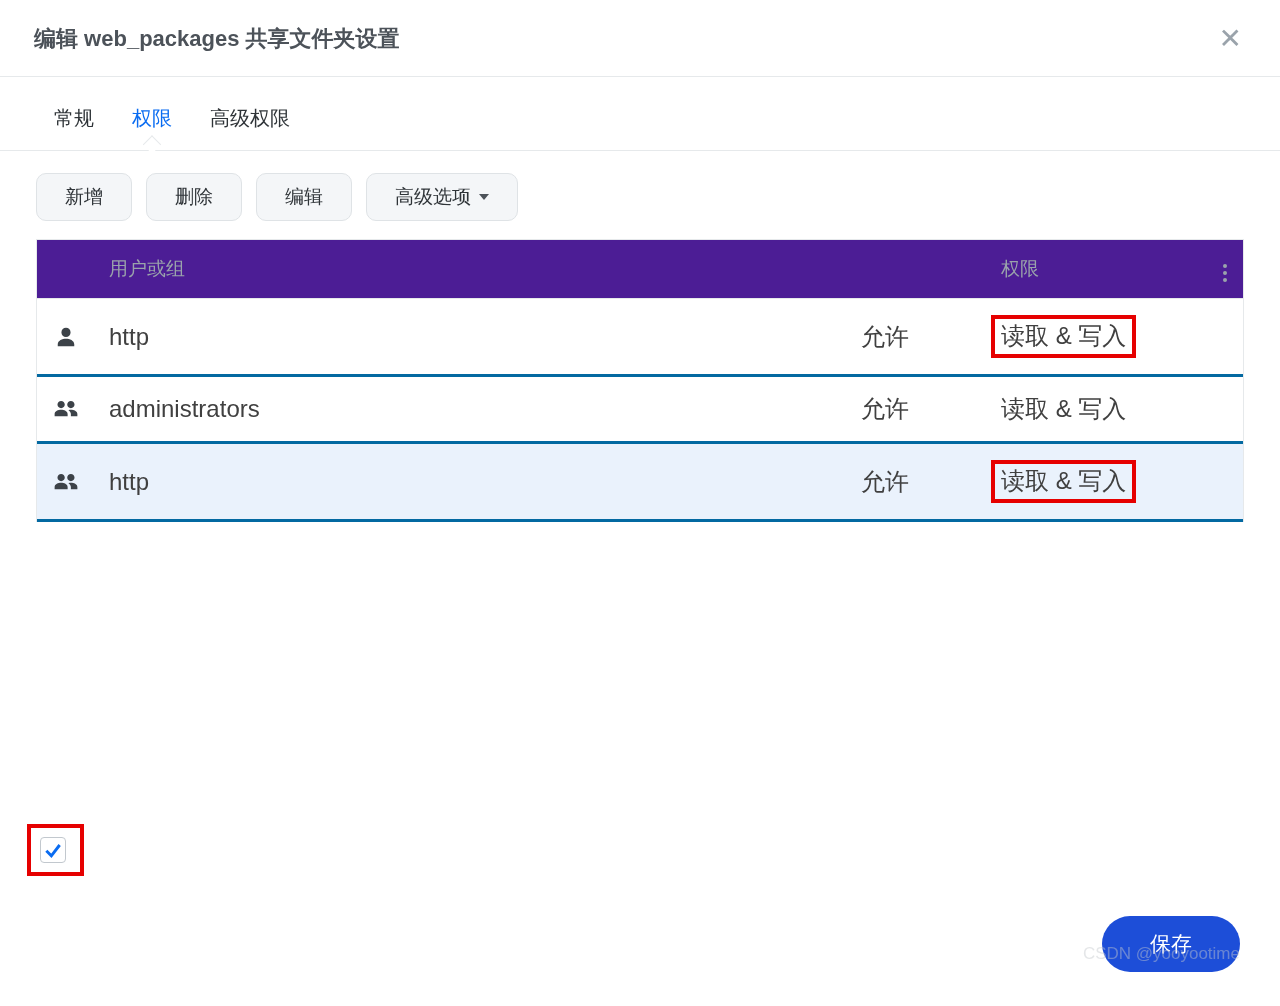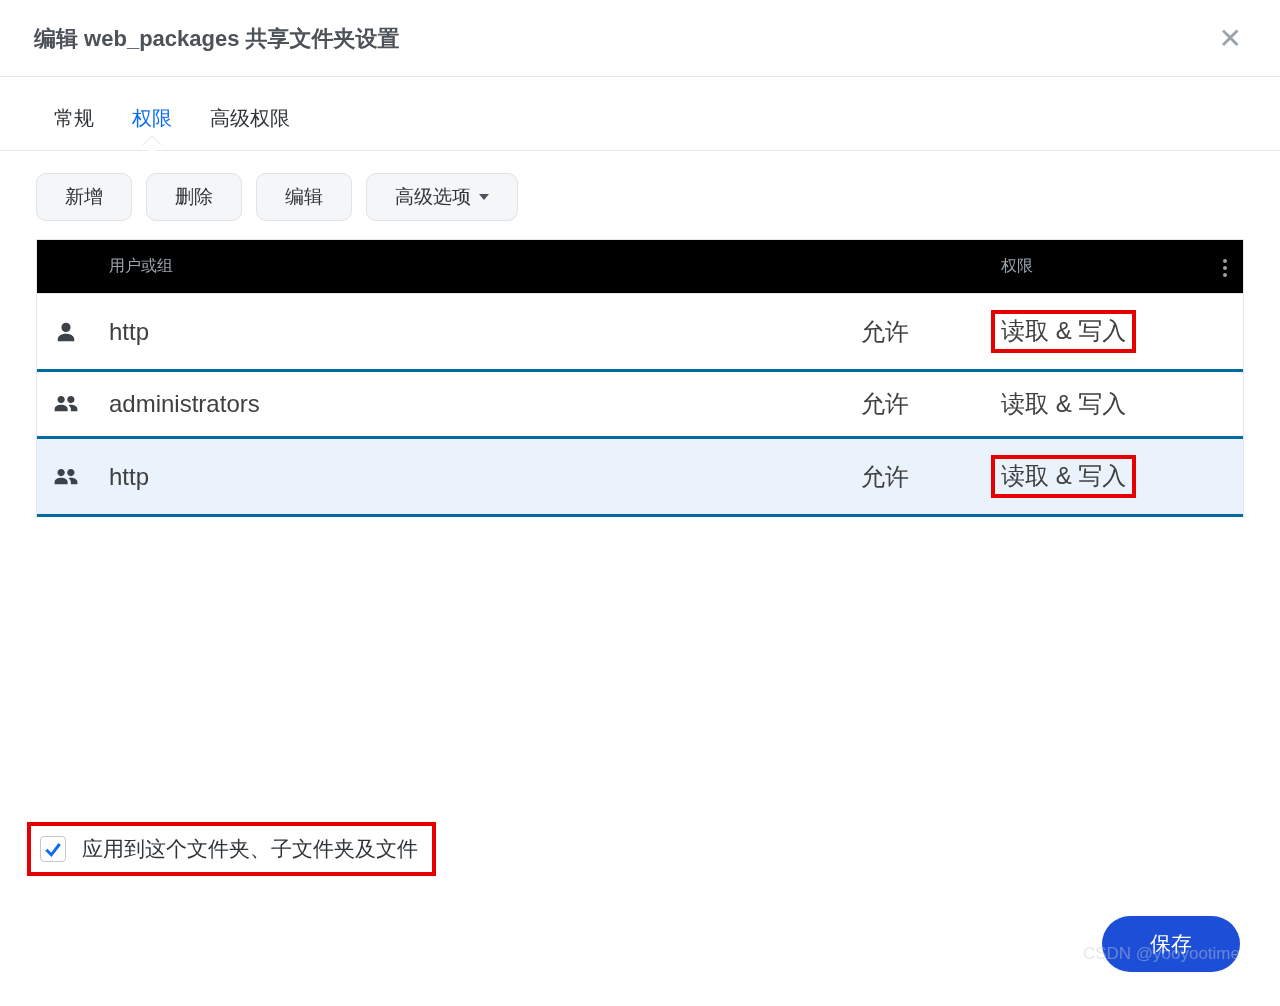--- a/index.html
+++ b/index.html
@@ -85,24 +85,24 @@
       border-top: 6px solid #4c5259;
       margin-left: 2px;
     }
     .table {
       margin: 0 36px;
       border: 1px solid #e6e9eb;
       border-bottom: none;
     }
     .thead {
       display: flex;
-      background: #000000;
+      background: #4c1d95;
       border-bottom: 1px solid #e6e9eb;
       color: #9aa3ab;
-      font-size: 16px;
+      font-size: 19px;
       align-items: flex-end;
     }
     .th, .td {
       padding: 16px 14px;
       display: flex;
       align-items: center;
     }
     .col-icon { width: 58px; justify-content: center; }
     .col-user { flex: 1; }
     .col-type { width: 140px; }
@@ -275,20 +275,19 @@
     <div class="td col-menu"></div>
   </div>
 </div>
 
 <div class="checkbox-row">
   <div class="checkbox">
     <svg width="20" height="20" viewBox="0 0 24 24">
         <polyline class="checkmark" points="4,13 10,19 20,6"></polyline>
       </svg>
   </div>
-  <div class="checkbox-label">应用到这个文件夹、子文件夹及文件</div>
 </div>
 
 <div class="dialog-footer">
   <button class="btn-pill btn-save">保存</button>
 </div>
 
 <div class="watermark">CSDN @yooyootime</div>
 
 </body></html>

